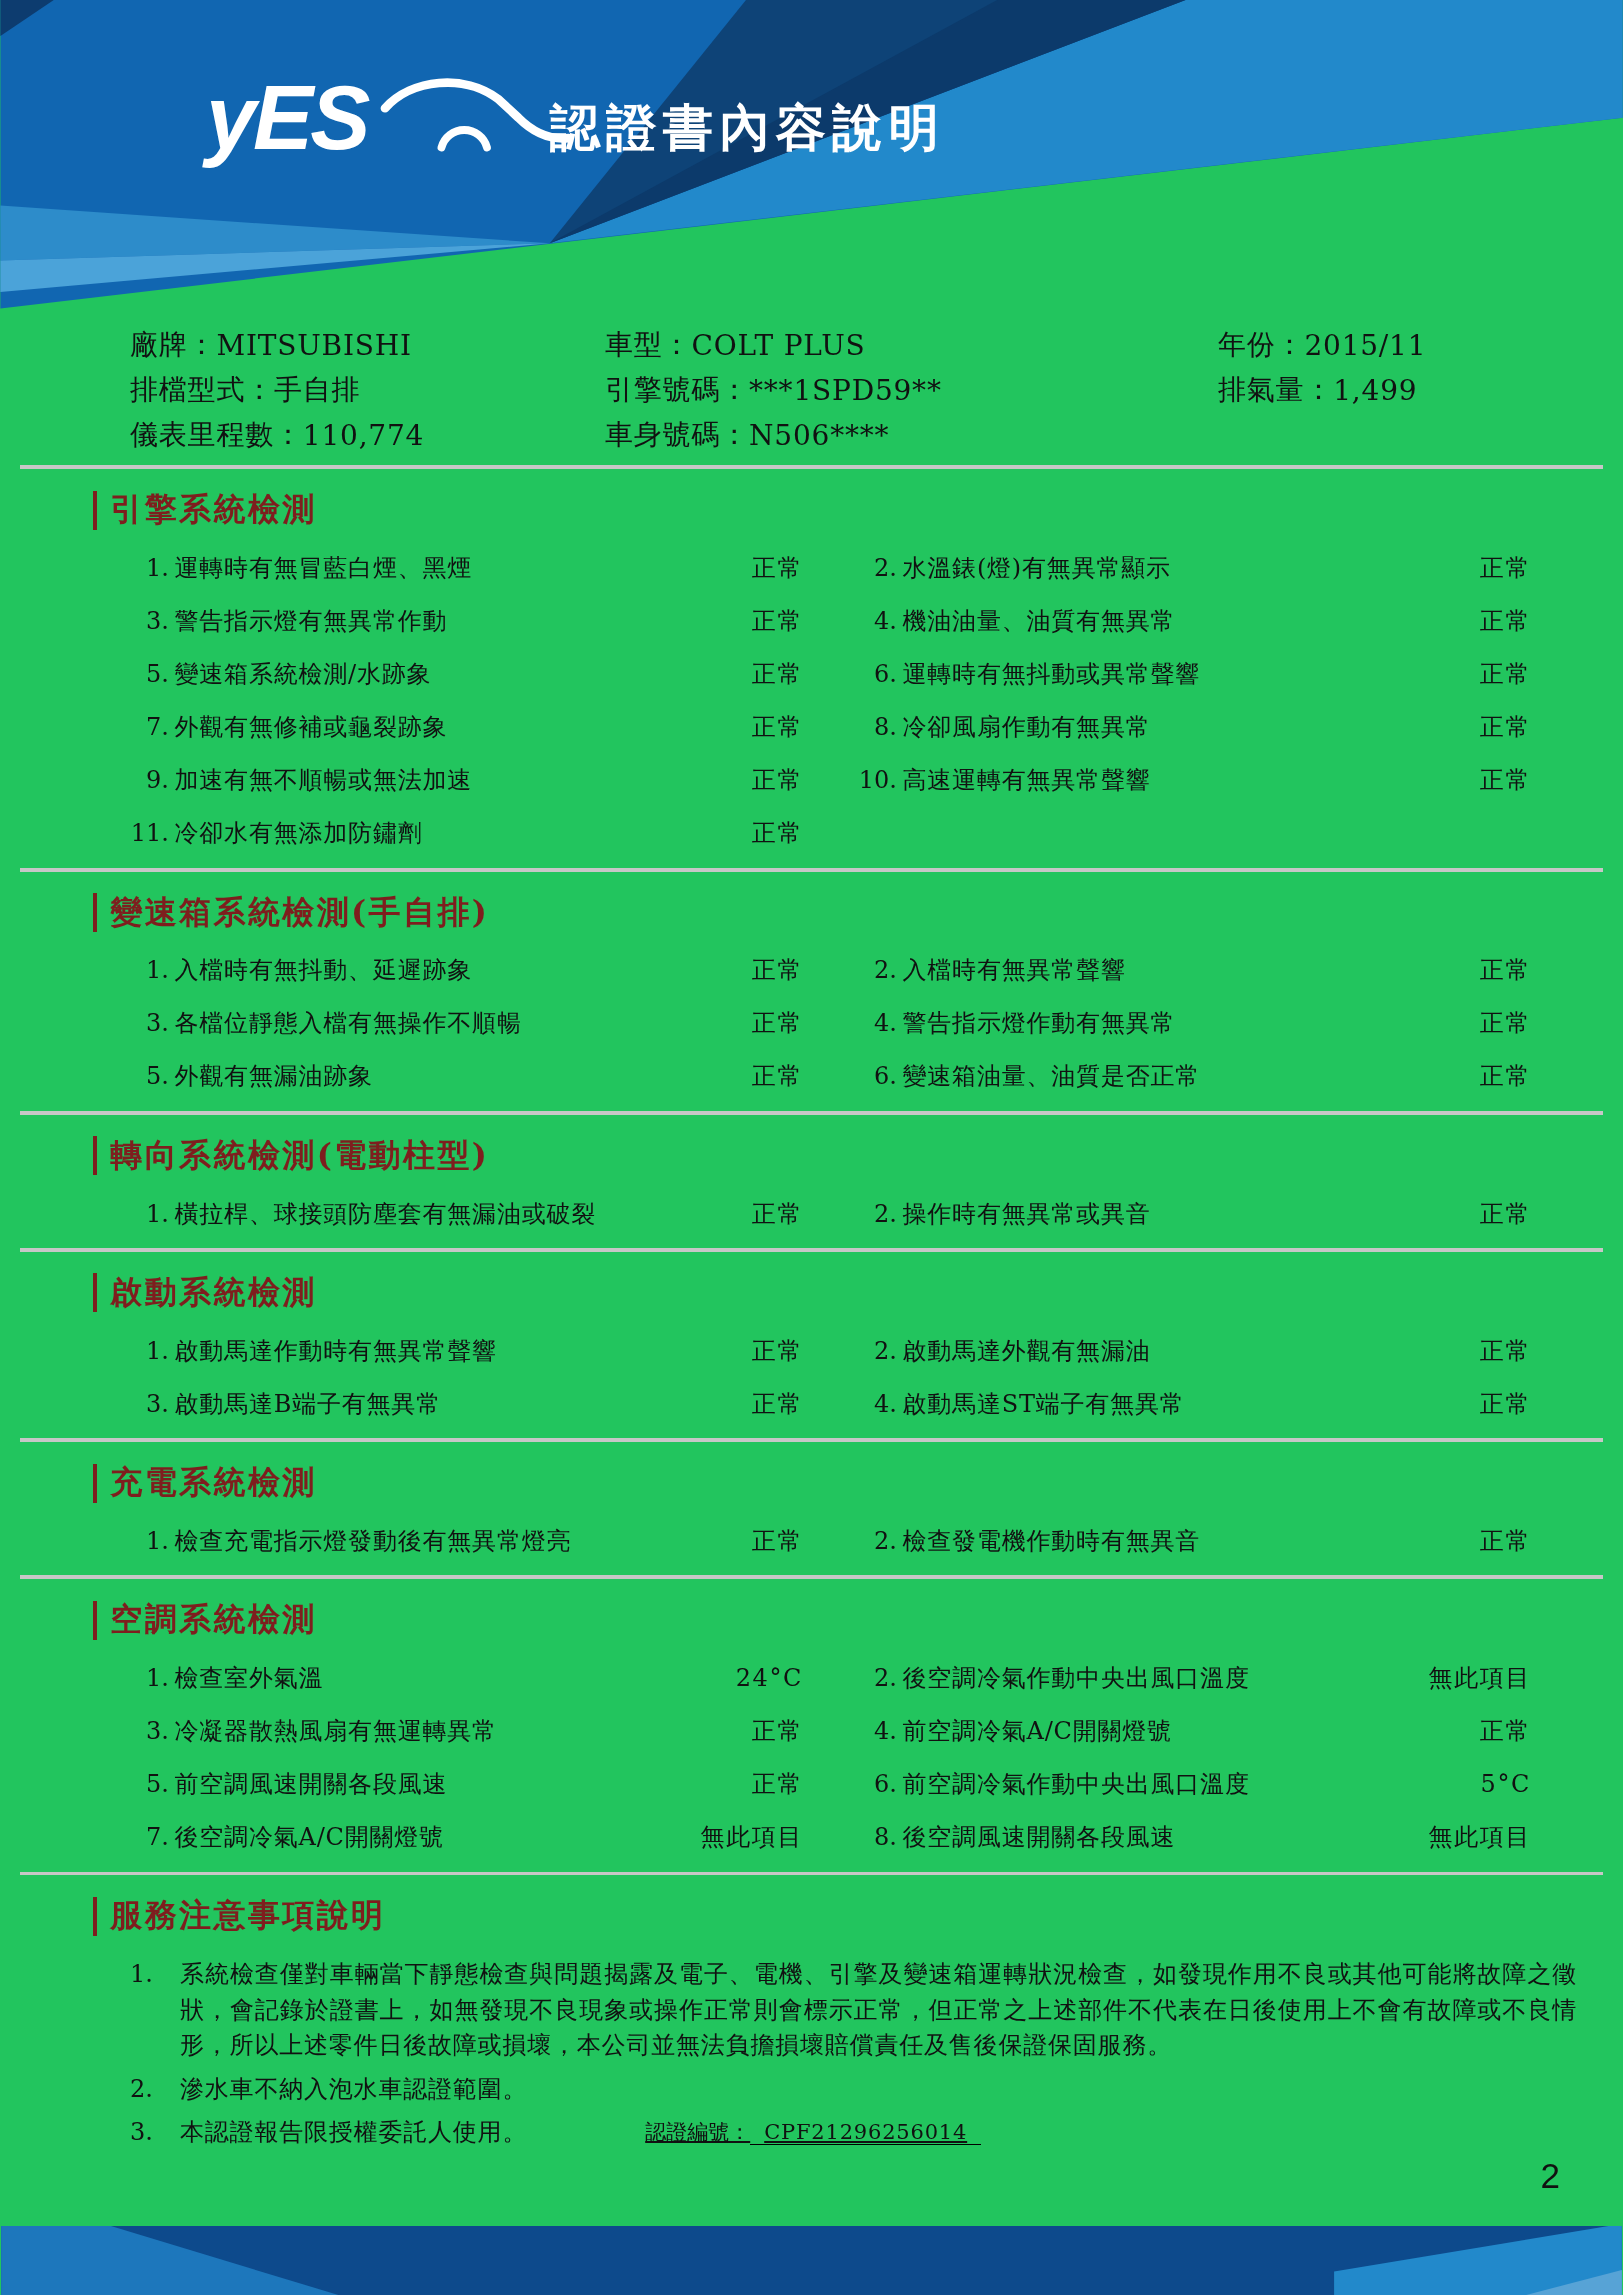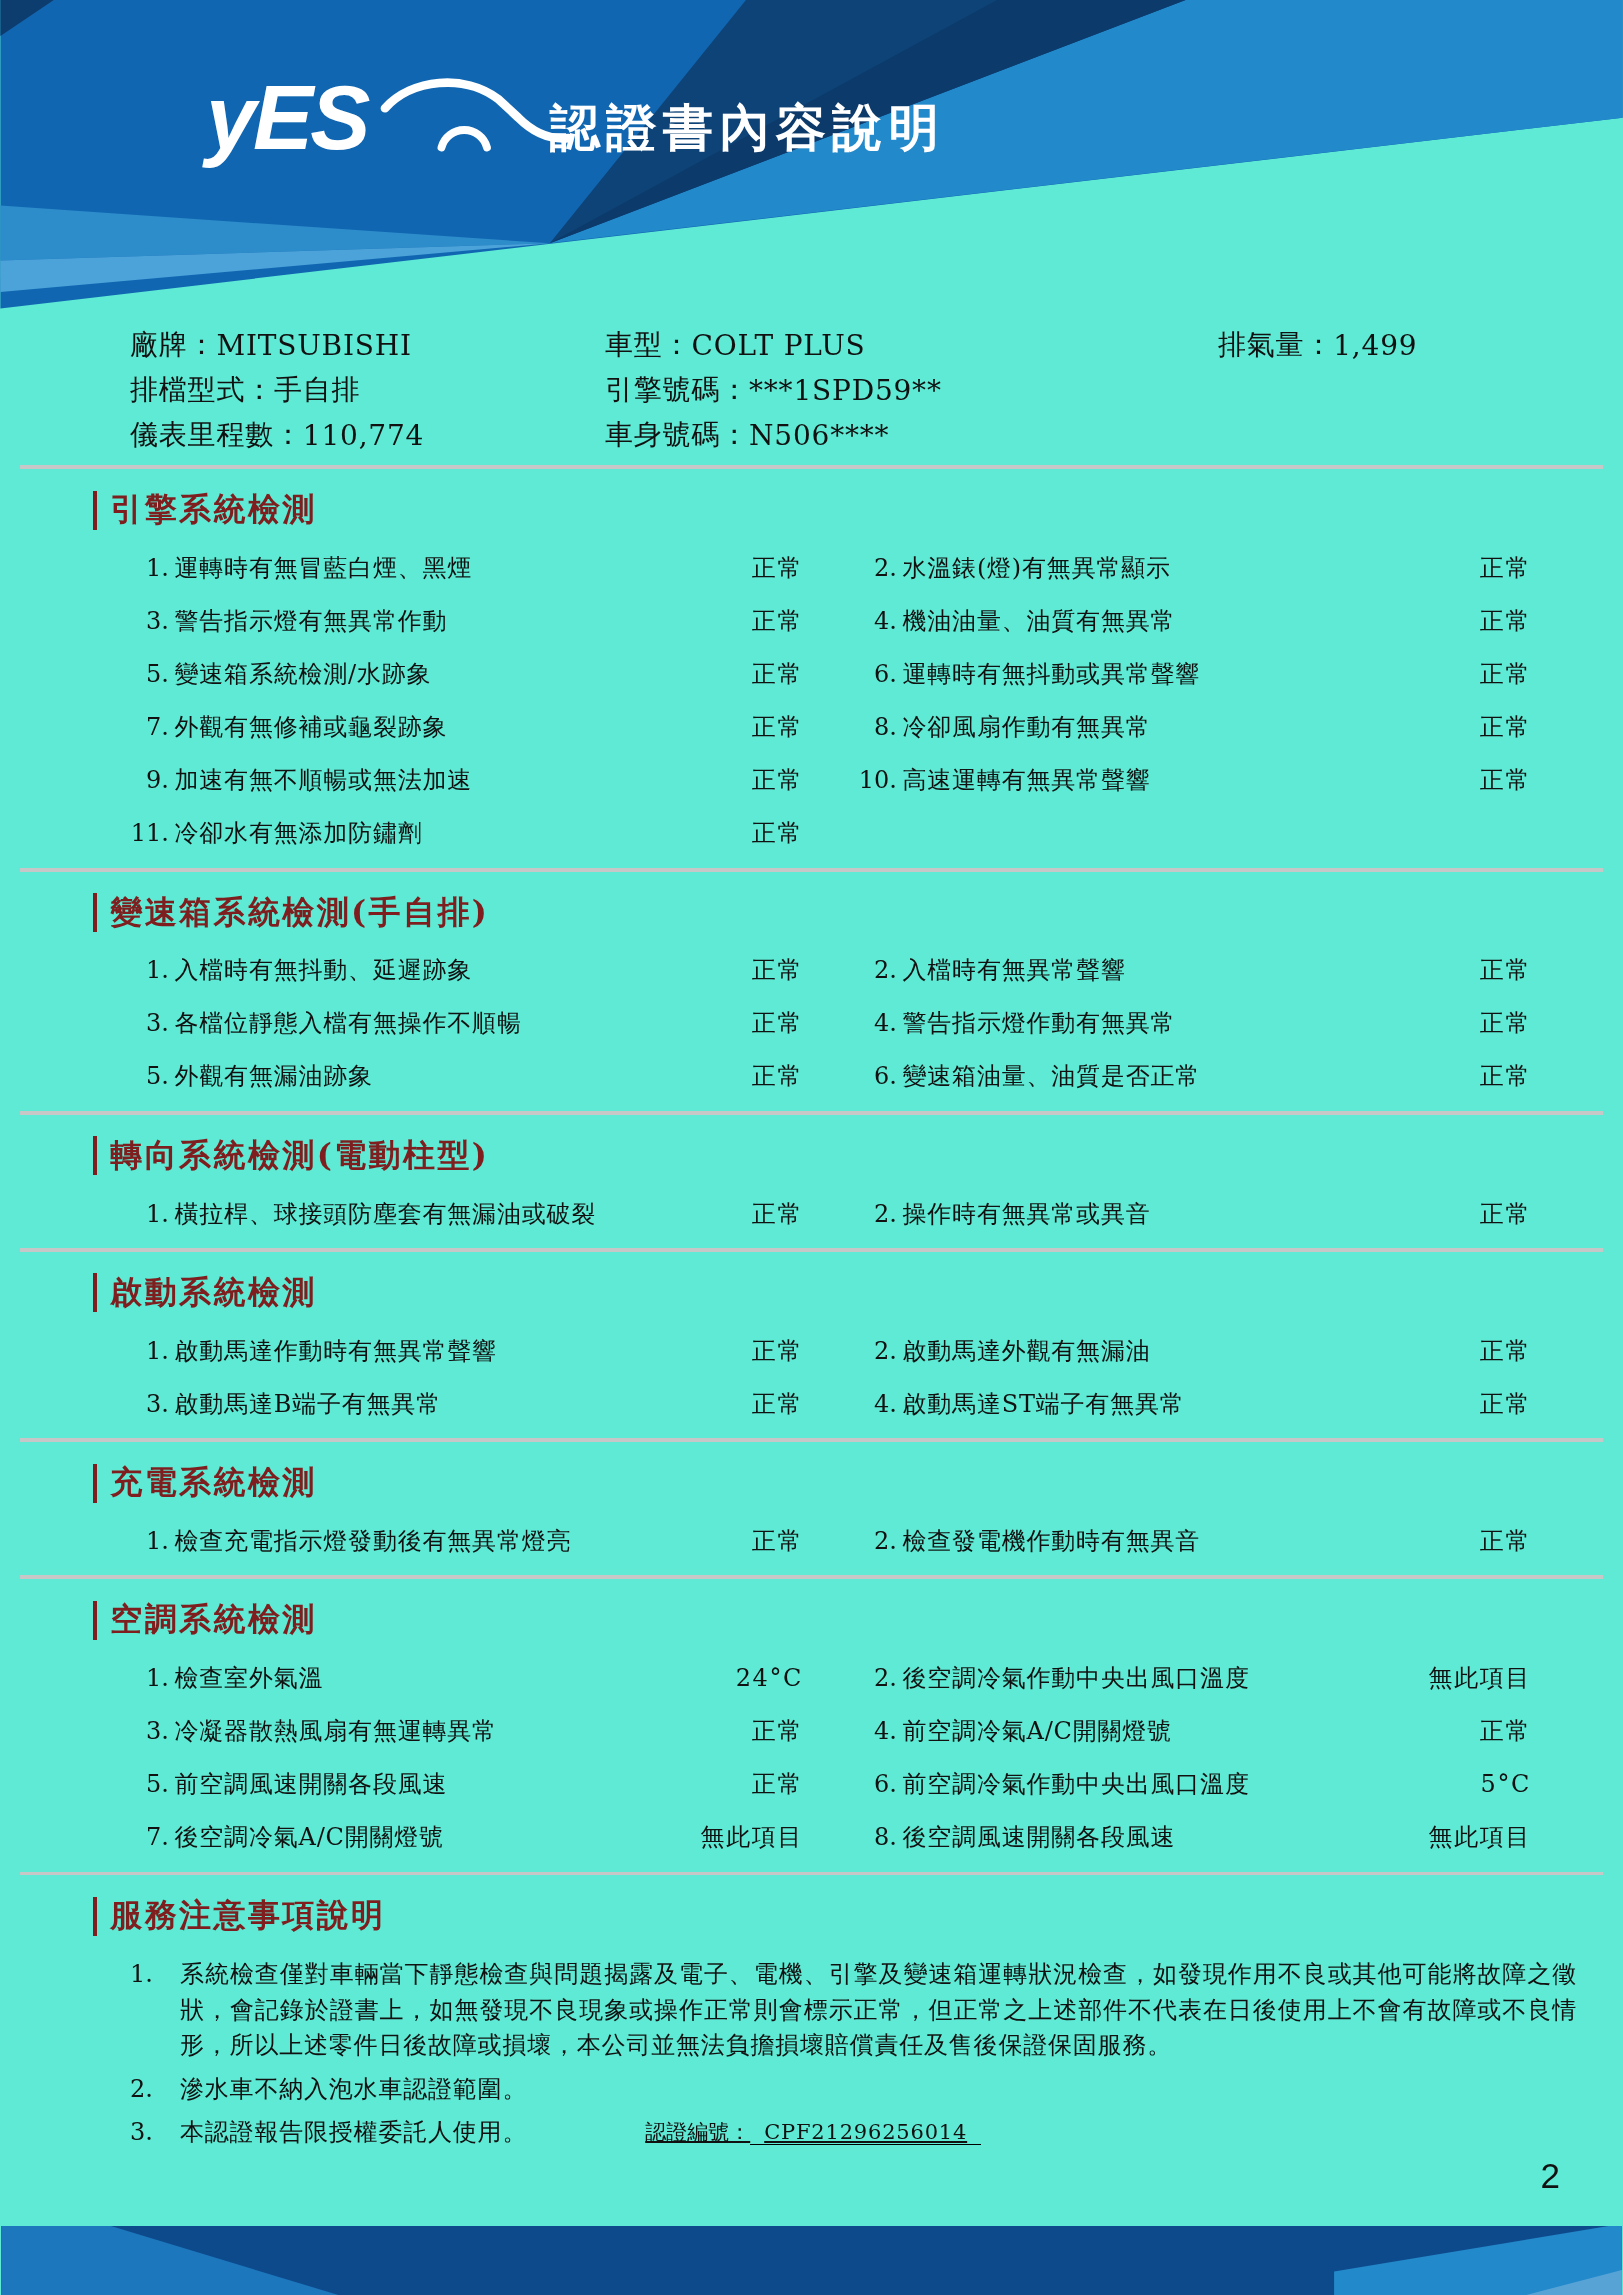--- a/index.html
+++ b/index.html
@@ -1,17 +1,17 @@
 <!DOCTYPE html>
 <html style="font-size:12.6px"><head>
 <meta charset="utf-8">
 <style>
   html,body{margin:0;padding:0;background:#e8e8e8;}
   .page{
-    position:relative;width:1623px;height:2295px;background:#5eead4;
+    position:relative;width:1623px;height:2295px;background:#22c55e;
     font-family:"DejaVu Serif","Liberation Serif",serif;color:#111;
     overflow:hidden;margin:0 auto;
   }
   
   .banner-top{position:absolute;top:0;left:0;width:1623px;height:310px;}
   .banner-bottom{position:absolute;bottom:0;left:0;width:1623px;height:69px;}
   
   main{position:absolute;top:310px;left:0;width:1623px;}
   .vehicle-info{
     display:grid;grid-template-columns:475px 613px 1fr;
@@ -105,20 +105,24 @@
           <span>引擎號碼：</span>
             <span>***1SPD59**</span>
         </div>
         <div class="info-row">
           <span>車身號碼：</span>
             <span>N506****</span>
         </div>
       </div>
       <div>
         <div class="info-row">
+          <span>年份：</span>
+            <span>2015/11</span>
+        </div>
+        <div class="info-row">
           <span>排氣量：</span>
             <span>1,499</span>
         </div>
       </div>
     </div>
     <div class="divider first"></div>
 
     <div id="sections">
         <section class="check-section">
     <div class="sec-head">

